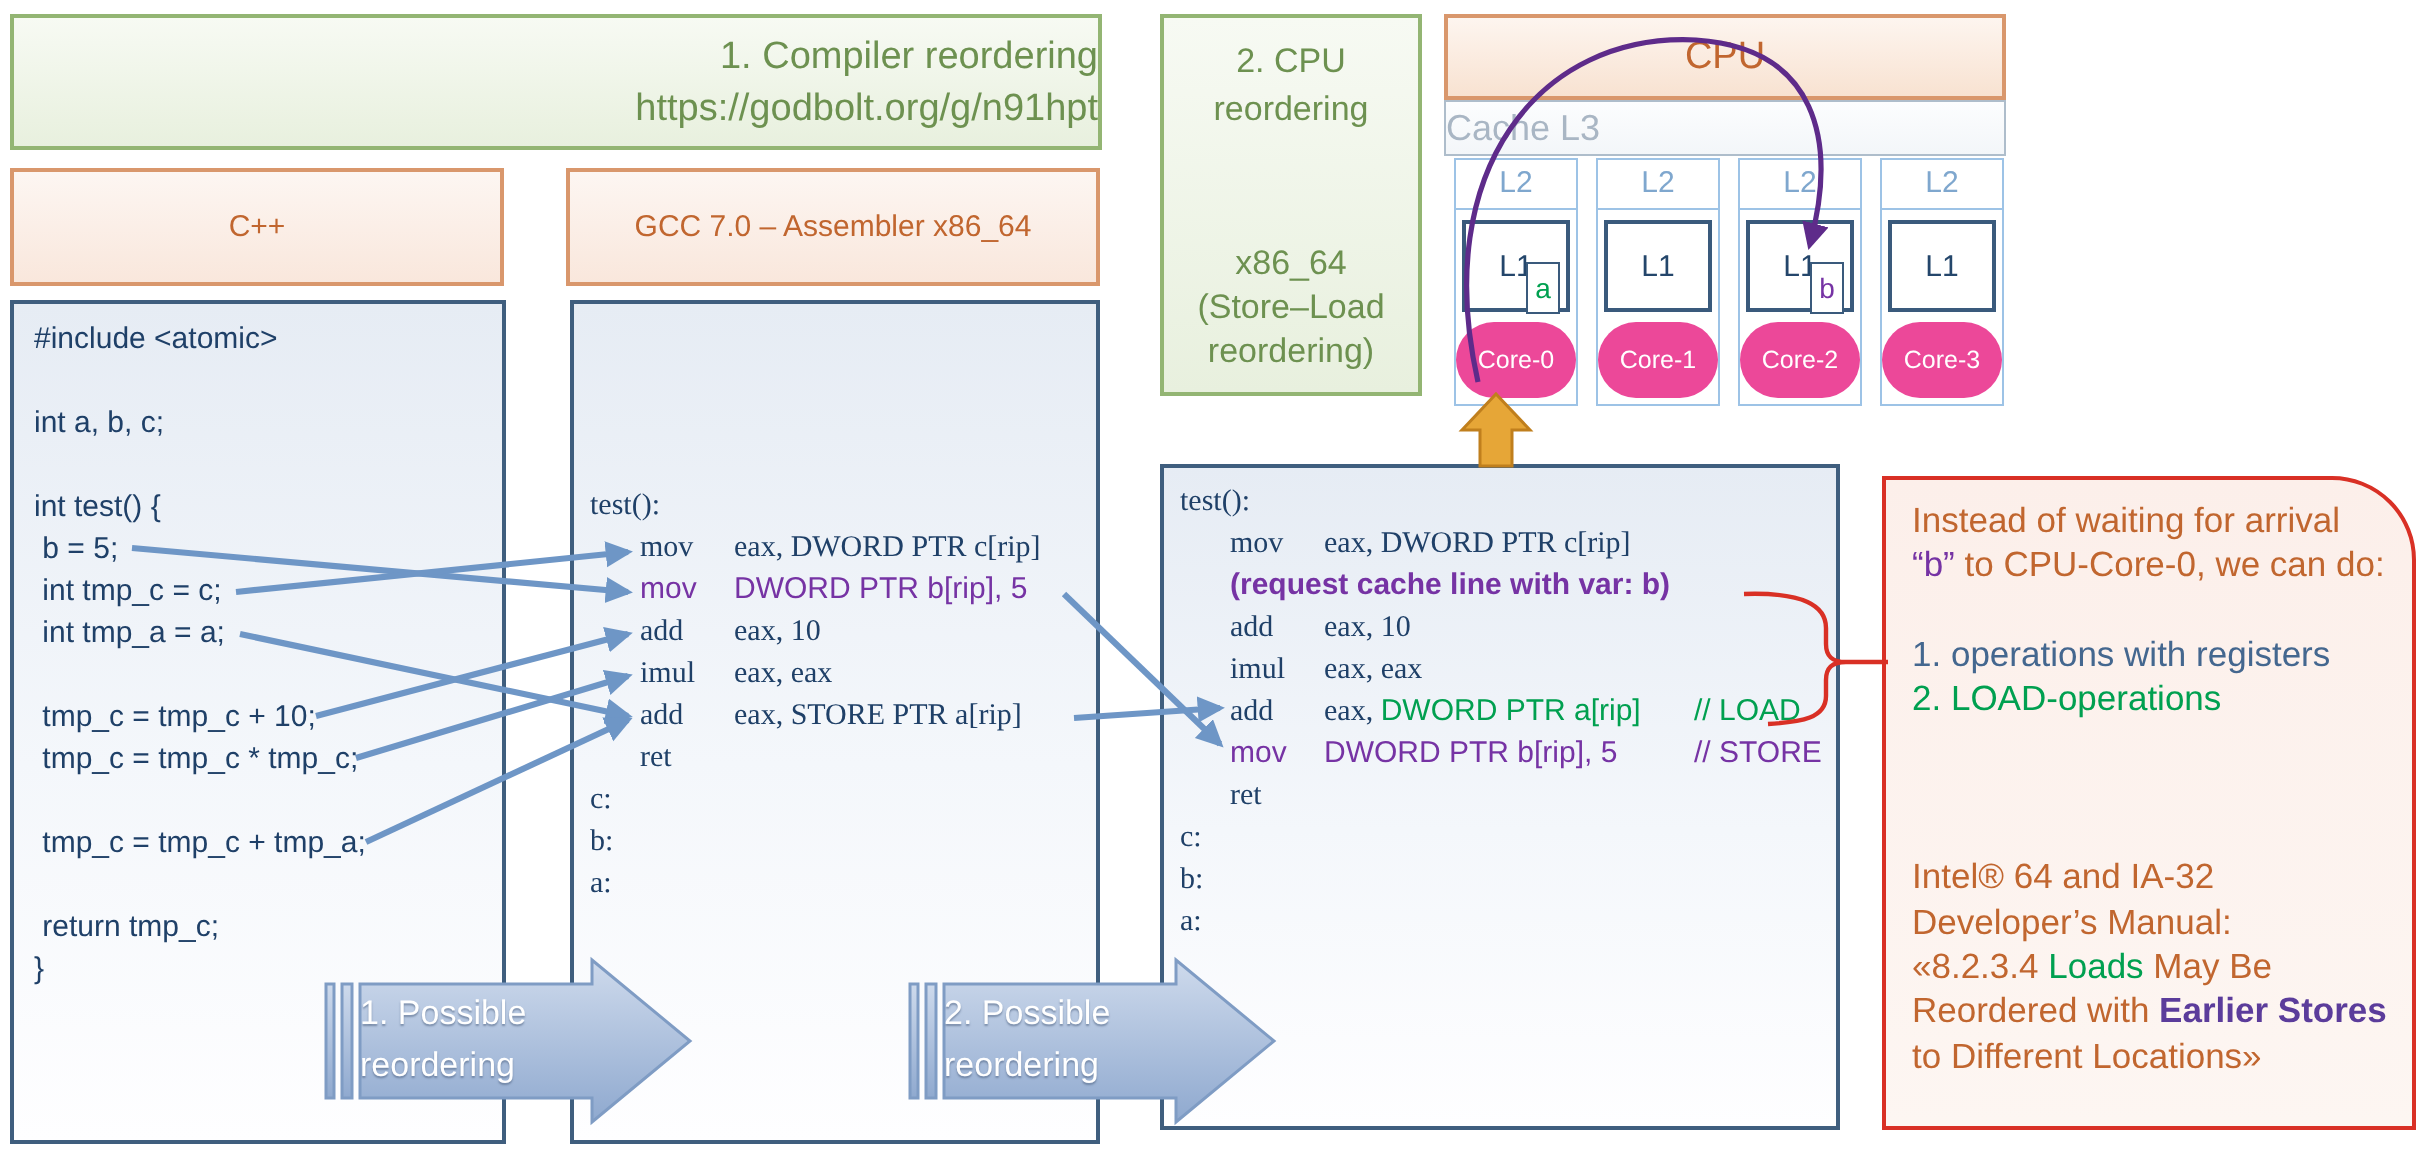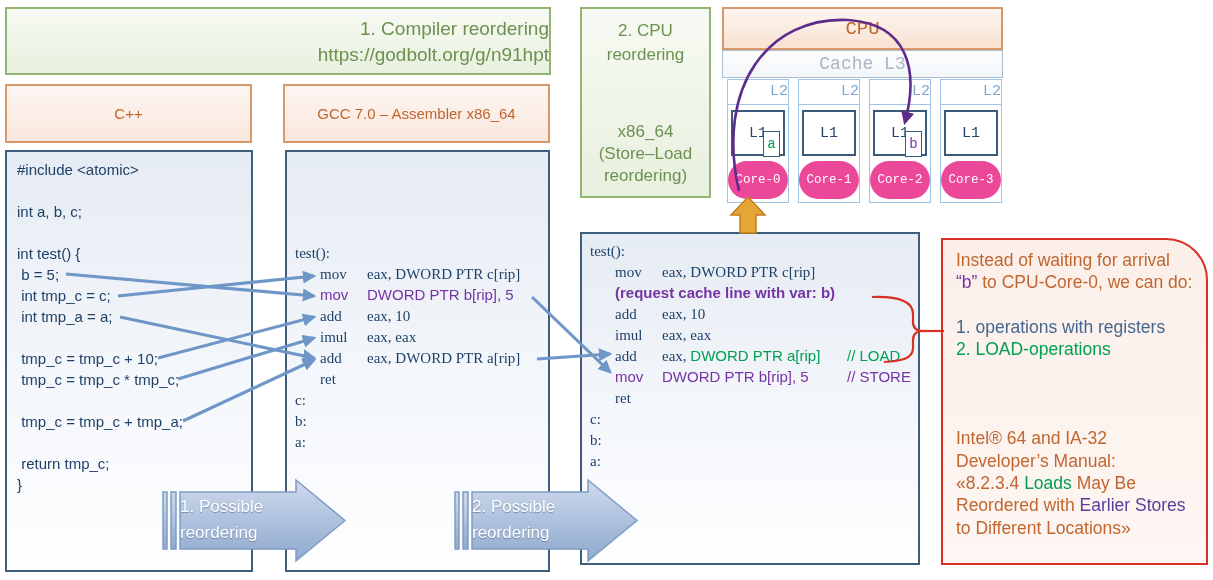--- a/index.html
+++ b/index.html
@@ -37,39 +37,39 @@
   .aline .lab{padding-left:8px;}
   .aline .mn{display:inline-block;margin-left:33px;width:47px;}
   .aline .ind{padding-left:33px;font-weight:bold;}
   .aline .cm{position:absolute;left:265px;top:0;}
 
   .c-navy{color:#1F4068;font-family:Liberation Serif, serif;}
   .c-purple{color:#7633A4;}
   .c-green{color:#00A050;}
   .c-orange{color:#C1662F;}
   .c-steel{color:#44678F;}
-  .c-indigo{color:#5B3C9B;}
+  .c-indigo{color:#5B3C9B;font-weight:bold;}
 
   
   .note-box{left:941px;top:238px;width:267px;height:327px;border:2.5px solid #D93025;
     border-top-right-radius:42px;background:linear-gradient(180deg,#FCEFEA 0%,#FDF6F2 100%);}
   .note-lines{position:absolute;left:13px;top:9px;right:4px;font-size:17.5px;}
   .nline{height:22.3px;line-height:22.3px;white-space:pre;}
 
   
-  .cpu-diagram{left:722px;top:7px;width:281px;height:213px;font-family:Liberation Mono, monospace;}
+  .cpu-diagram{left:722px;top:7px;width:281px;height:213px;}
   .cpu-header{position:absolute;left:0;top:0;width:281px;height:43px;box-sizing:border-box;
     border:2px solid #D9976C;background:linear-gradient(180deg,#FDF5EF 0%,#F8E2D1 100%);
     color:#C1662F;font-size:19px;display:flex;align-items:center;justify-content:center;}
   .cache-bar{position:absolute;left:0;top:43px;width:281px;height:28px;box-sizing:border-box;
     border:1.5px solid #AEBDCB;background:linear-gradient(180deg,#FCFDFE 0%,#F3F6F9 100%);
-    color:#A9B6C4;font-size:18px;display:flex;align-items:center;justify-content:center;}
+    color:#A9B6C4;font-size:18px;display:flex;align-items:center;}
   .core-col{position:absolute;top:72px;width:62px;height:124px;box-sizing:border-box;
     border:1.5px solid #9DC3E6;background:#ffffff;}
-  .l2-label{height:24px;line-height:24px;text-align:right;color:#7FA7CE;font-size:15px;
+  .l2-label{height:24px;line-height:24px;text-align:center;color:#7FA7CE;font-size:15px;
     border-bottom:1.5px solid #9DC3E6;}
   .l1-box{position:absolute;left:3px;right:3px;top:30px;height:46px;box-sizing:border-box;
     border:2px solid #3A5A7C;background:#ffffff;color:#24466B;font-size:15px;
     display:flex;align-items:center;justify-content:center;}
   .varbox{position:absolute;right:3px;bottom:-3px;width:17px;height:26px;box-sizing:border-box;
     border:1.5px solid #3A5A7C;background:#ffffff;font-size:14px;
     display:flex;align-items:center;justify-content:center;}
   .core-label{position:absolute;left:0;right:0;bottom:3px;height:38px;background:#ec4899;
     color:#ffffff;font-size:12.5px;display:flex;align-items:center;justify-content:center;border-radius:19px;}
 
@@ -119,21 +119,21 @@
       </div>
   </div>
 
   <div class="box code-box asm1-box">
     <div class="codewrap asm1-lines" id="asm1-lines">
         <div class="aline"><span class="lab c-navy">test():</span></div>
         <div class="aline"><span class="mn c-navy">mov</span><span><span class="c-navy">eax, DWORD PTR c[rip]</span></span></div>
         <div class="aline"><span class="mn c-purple">mov</span><span><span class="c-purple">DWORD PTR b[rip], 5</span></span></div>
         <div class="aline"><span class="mn c-navy">add</span><span><span class="c-navy">eax, 10</span></span></div>
         <div class="aline"><span class="mn c-navy">imul</span><span><span class="c-navy">eax, eax</span></span></div>
-        <div class="aline"><span class="mn c-navy">add</span><span><span class="c-navy">eax, DWORD PTR a[rip]</span></span></div>
+        <div class="aline"><span class="mn c-navy">add</span><span><span class="c-navy">eax, STORE PTR a[rip]</span></span></div>
         <div class="aline"><span class="mn c-navy">ret</span><span></span></div>
         <div class="aline"><span class="lab c-navy">c:</span></div>
         <div class="aline"><span class="lab c-navy">b:</span></div>
         <div class="aline"><span class="lab c-navy">a:</span></div>
       </div>
   </div>
 
   <div class="box green-box cpu-reorder-box">
     <div class="cpu-reorder-title">
       <div>2. CPU</div>

